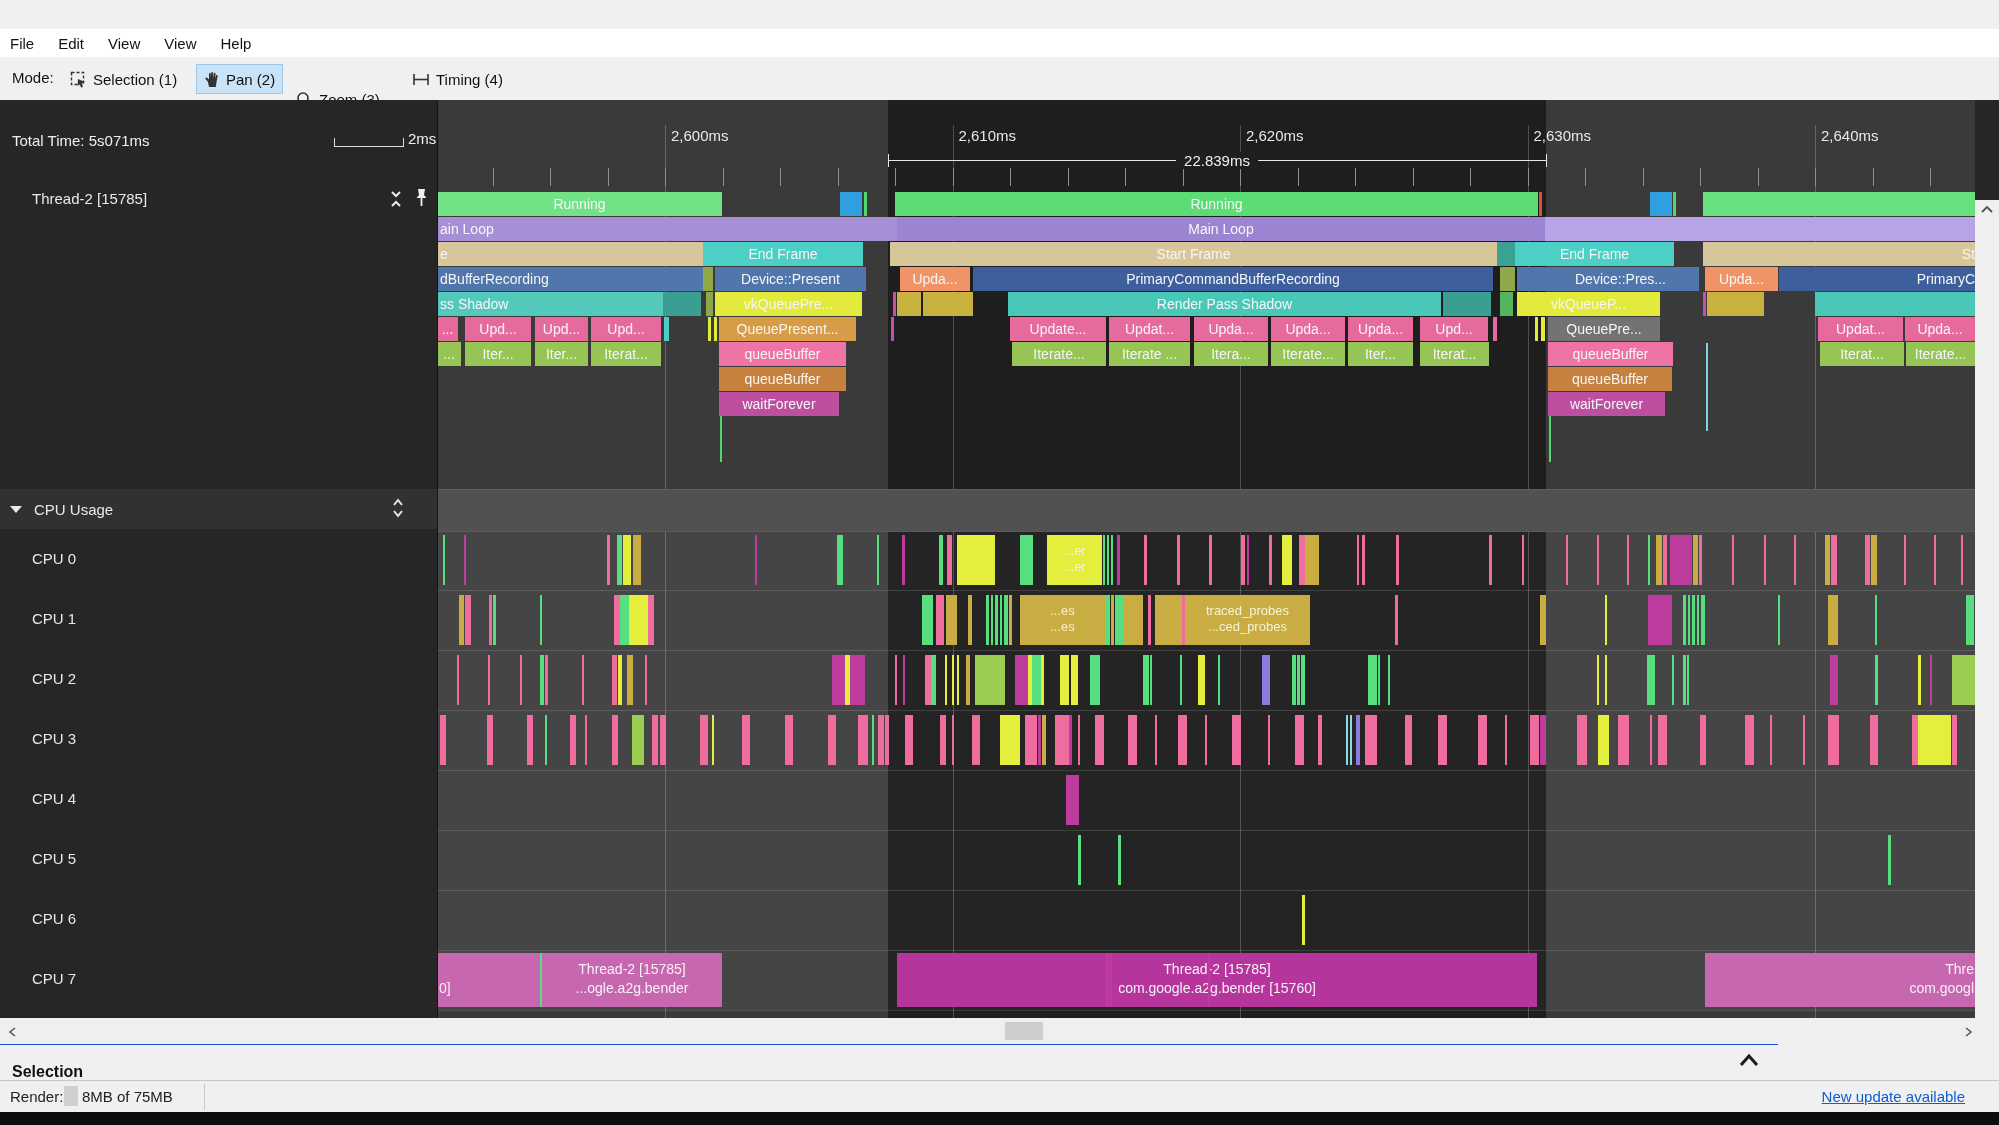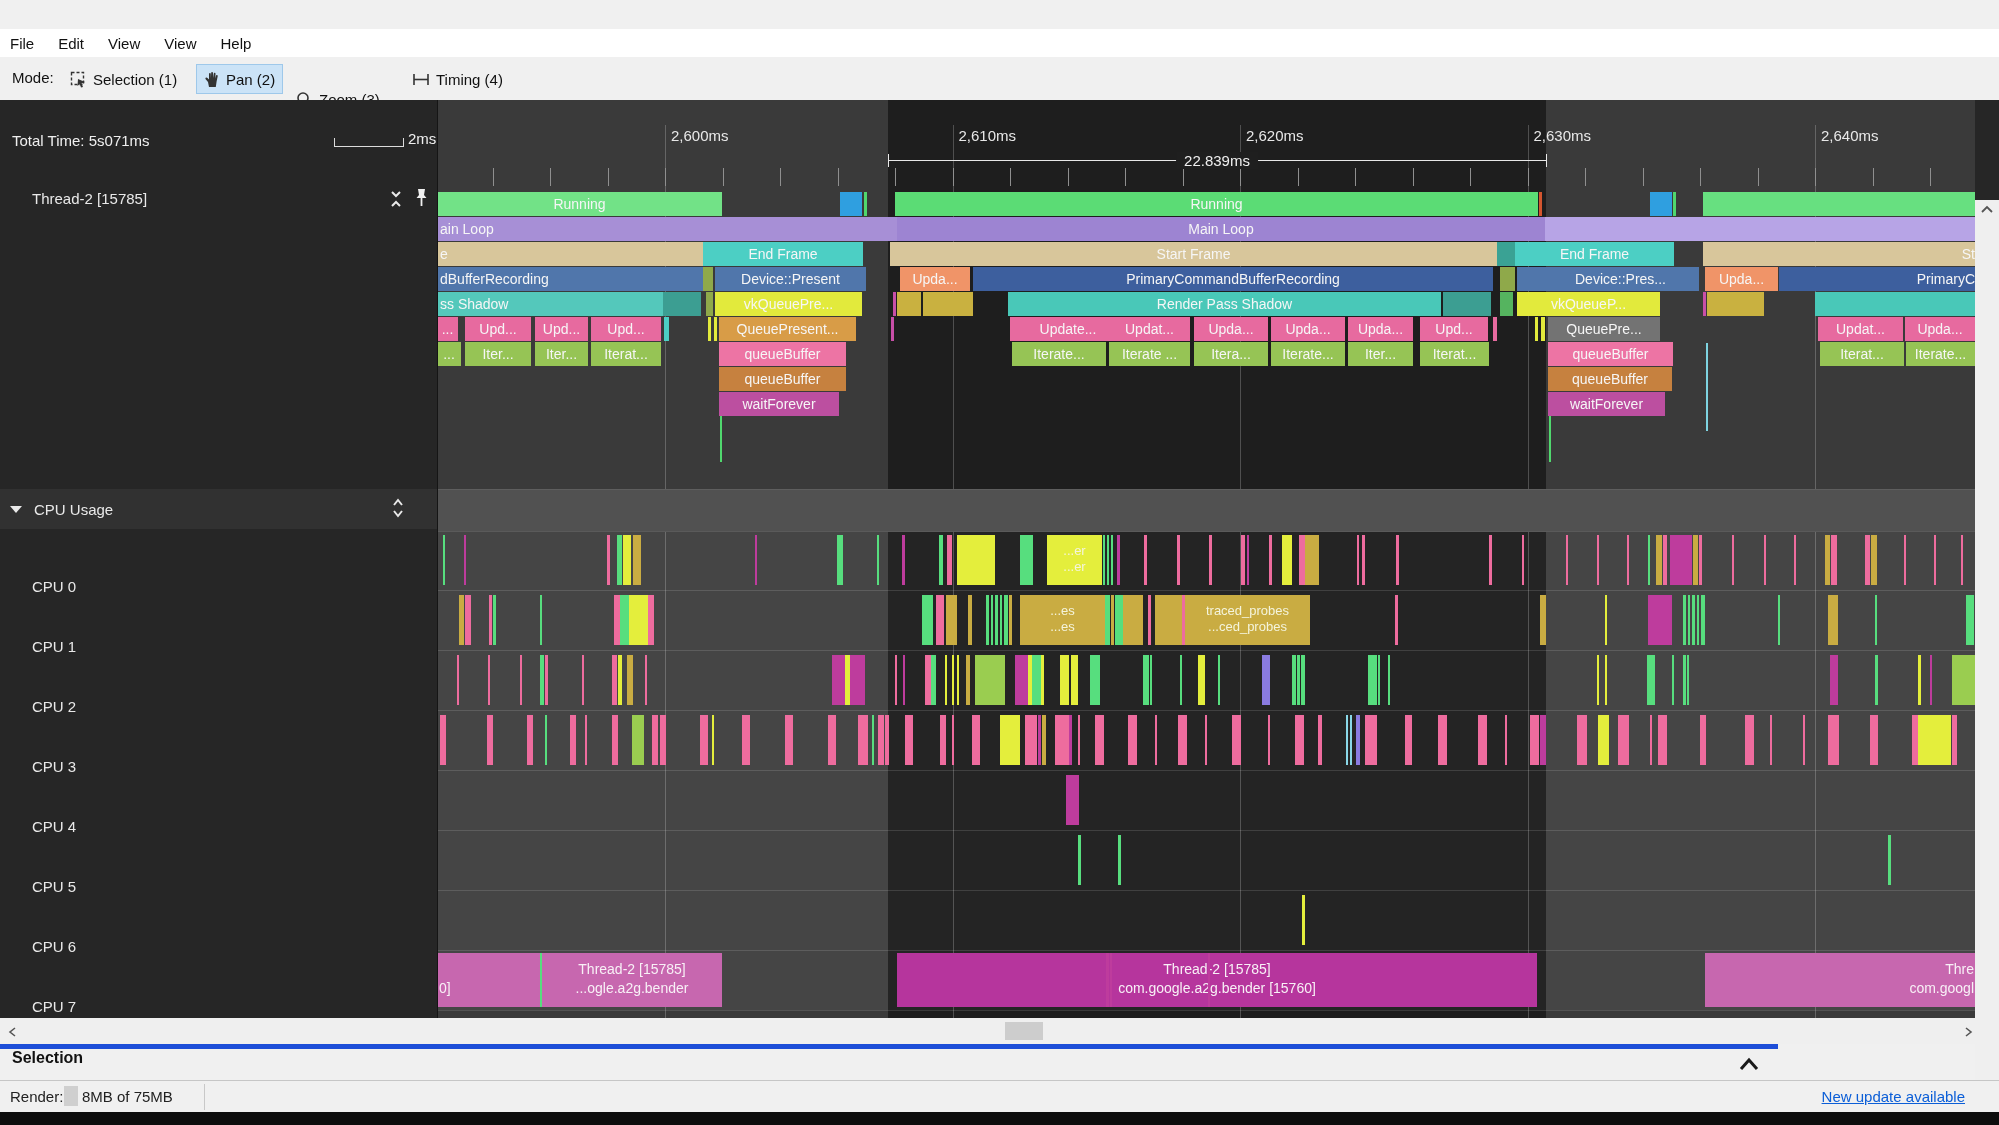--- a/index.html
+++ b/index.html
@@ -37,21 +37,21 @@
   #left-panel{left:0;top:0;width:437px;height:918px;background:#262626;border-right:1px solid #151515;}
   #total-time{left:12px;top:32px;font-size:15px;color:#efefef;white-space:nowrap;}
   #scale-bracket{left:334px;top:38px;width:68px;height:8px;border-left:1px solid #dcdcdc;border-right:1px solid #dcdcdc;border-bottom:1px solid #dcdcdc;}
   #scale-label{left:408px;top:30px;font-size:15px;color:#efefef;}
   #thread-row-label{left:32px;top:90px;font-size:15px;color:#e9e9e9;}
   .panel-icon{color:#e9e9e9;}
   #cpu-usage-row{left:0;top:389px;width:437px;height:40px;background:#313131;display:flex;align-items:center;}
   #cpu-usage-tri{margin-left:10px;width:0;height:0;border-left:6px solid transparent;border-right:6px solid transparent;border-top:7px solid #e9e9e9;}
   #cpu-usage-label{margin-left:12px;font-size:15px;color:#e9e9e9;}
   #cpu-usage-expander{position:absolute;left:390px;top:8px;}
-  #cpu-labels .cpu-label{position:absolute;left:32px;font-size:15px;color:#e9e9e9;margin-top:28px;}
+  #cpu-labels .cpu-label{position:absolute;left:32px;font-size:15px;color:#e9e9e9;}
 
   
   #track-area{left:437px;top:0;width:1538px;height:918px;background:#3a3a3a;overflow:hidden;}
   #cpu-bg{left:0;top:430px;width:1538px;height:480px;background:#454545;}
   #measure-overlay{top:0;height:918px;background:rgba(0,0,0,0.47);}
   #cpu-band{left:0;top:389px;width:1538px;height:41px;background:#515151;border-top:1px solid #5e5e5e;border-bottom:1px solid #5a5a5a;}
   .gridline{top:25px;width:1px;height:893px;background:rgba(255,255,255,0.22);}
   .minor-tick{top:68px;width:1px;height:18px;background:#8f8f8f;}
   .ruler-label{top:27px;font-size:15px;color:#e8e8e8;white-space:nowrap;}
   .cpu-sep{left:0;width:1538px;height:1px;background:rgba(255,255,255,0.13);}
@@ -69,21 +69,21 @@
   .cpu7-block.ar .t2{text-align:right;right:1px;}
   .cpu7-block.al .t2{text-align:left;left:2px;}
   .dropline{position:absolute;width:2px;}
 
   
   #vscroll{left:1975px;top:100px;width:24px;height:918px;background:#efefef;}
   #hscroll{left:0;top:1018px;width:1999px;height:26px;background:#efefef;}
   #hthumb{left:1005px;top:4px;width:38px;height:18px;background:#cdcdcd;}
 
   
-  #selection-bar{left:0;top:1044px;width:1778px;height:36px;background:#f0f0f0;border-top:5px solid #1d4ed8;display:flex;align-items:flex-start;}
+  #selection-bar{left:0;top:1044px;width:1778px;height:36px;background:#f0f0f0;border-top:1px solid #1d4ed8;display:flex;align-items:flex-end;}
   #selection-label{margin-left:12px;font-size:16px;font-weight:bold;color:#111;}
   #selection-chevron{position:absolute;right:18px;top:8px;}
   #statusbar{left:0;top:1080px;width:1999px;height:32px;background:#f0f0f0;border-top:1px solid #c6c6c6;}
   #server-label{left:10px;top:7px;font-size:15px;color:#222;}
   #server-progress{left:64px;top:5px;width:14px;height:20px;background:#cfcfcf;}
   #server-value{left:82px;top:7px;font-size:15px;color:#222;}
   #status-sep{left:204px;top:3px;width:1px;height:26px;background:#c8c8c8;}
   #update-link{right:34px;top:7px;position:absolute;font-size:15px;color:#0b5ed7;text-decoration:underline;}
   #bottom-strip{left:0;top:1112px;width:1999px;height:13px;background:#0d0d0d;}
 </style>
@@ -259,21 +259,21 @@
           <div class="slice ar" style="left: 1378px; top: 192px; width: 196px; background: rgb(73, 200, 184);">Re</div>
           <div class="slice" style="left: 0px; top: 217px; width: 21px; background: rgb(231, 106, 159);">...</div>
           <div class="slice" style="left: 28px; top: 217px; width: 66px; background: rgb(231, 106, 159);">Upd...</div>
           <div class="slice" style="left: 98px; top: 217px; width: 53px; background: rgb(231, 106, 159);">Upd...</div>
           <div class="slice" style="left: 154px; top: 217px; width: 70px; background: rgb(231, 106, 159);">Upd...</div>
           <div class="slice" style="left: 227px; top: 217px; width: 5px; background: rgb(76, 207, 196);"></div>
           <div class="slice" style="left: 271px; top: 217px; width: 3px; background: rgb(226, 234, 60);"></div>
           <div class="slice" style="left: 277px; top: 217px; width: 3px; background: rgb(226, 234, 60);"></div>
           <div class="slice" style="left: 282px; top: 217px; width: 137px; background: rgb(216, 156, 71);">QueuePresent...</div>
           <div class="slice" style="left: 454px; top: 217px; width: 3px; background: rgb(200, 79, 168);"></div>
-          <div class="slice" style="left: 573px; top: 217px; width: 116px; background: rgb(231, 106, 159);">Update...</div>
+          <div class="slice" style="left: 573px; top: 217px; width: 96px; background: rgb(231, 106, 159);">Update...</div>
           <div class="slice" style="left: 672px; top: 217px; width: 81px; background: rgb(231, 106, 159);">Updat...</div>
           <div class="slice" style="left: 757px; top: 217px; width: 74px; background: rgb(231, 106, 159);">Upda...</div>
           <div class="slice" style="left: 834px; top: 217px; width: 74px; background: rgb(231, 106, 159);">Upda...</div>
           <div class="slice" style="left: 911px; top: 217px; width: 65px; background: rgb(231, 106, 159);">Upda...</div>
           <div class="slice" style="left: 983px; top: 217px; width: 68px; background: rgb(231, 106, 159);">Upd...</div>
           <div class="slice" style="left: 1056px; top: 217px; width: 4px; background: rgb(231, 106, 159);"></div>
           <div class="slice" style="left: 1098px; top: 217px; width: 3px; background: rgb(226, 234, 60);"></div>
           <div class="slice" style="left: 1104px; top: 217px; width: 4px; background: rgb(226, 234, 60);"></div>
           <div class="slice" style="left: 1111px; top: 217px; width: 112px; background: #737373;">QueuePre...</div>
           <div class="slice" style="left: 1381px; top: 217px; width: 85px; background: rgb(231, 106, 159);">Updat...</div>

